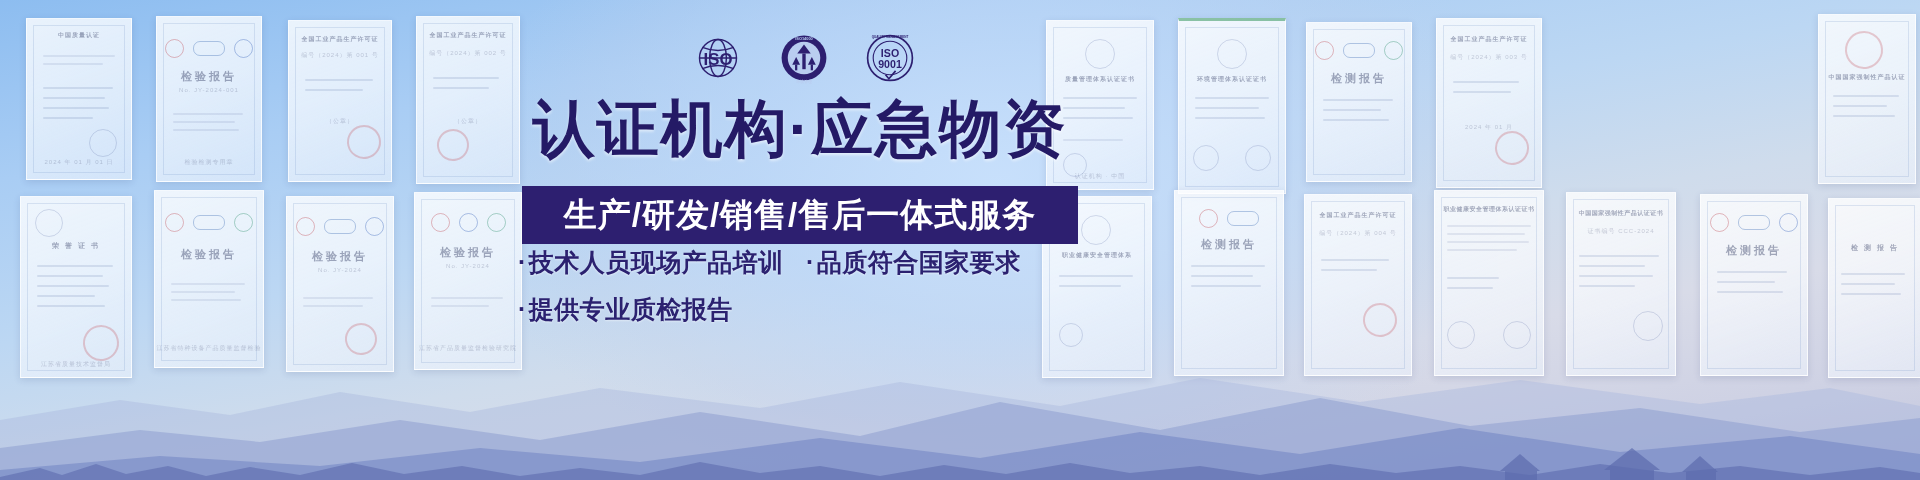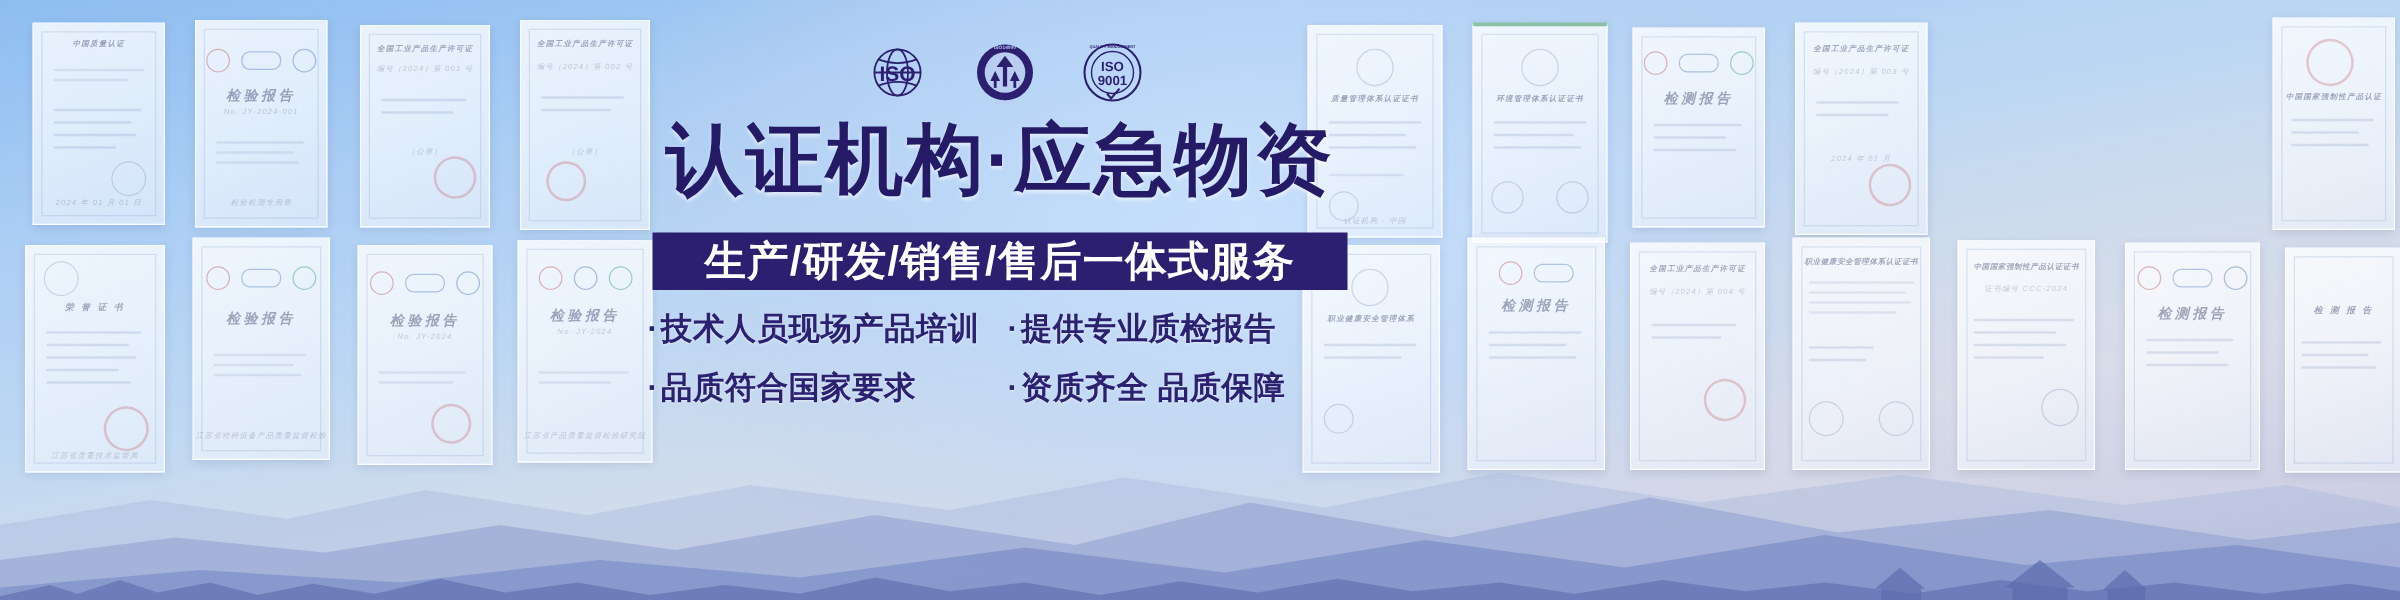--- a/index.html
+++ b/index.html
@@ -46,21 +46,20 @@
   }
   .cert {
     position: absolute;
     background: linear-gradient(160deg,
         rgba(255,255,255,0.80) 0%,
         rgba(250,252,255,0.72) 45%,
         rgba(238,244,253,0.58) 100%);
     border: 1px solid rgba(255,255,255,0.72);
     box-shadow: 0 2px 7px rgba(40,60,110,0.14);
     overflow: hidden;
-    font-style: italic;
   }
   .cert .inner-rule {
     position: absolute;
     left: 6px; right: 6px; top: 6px; bottom: 6px;
     border: 1px solid rgba(120,150,200,0.22);
   }
   .cert .c-title {
     position: absolute;
     left: 0; right: 0;
     text-align: center;
@@ -156,21 +155,21 @@
     line-height: 1;
     white-space: nowrap;
     text-shadow: 0 2px 3px rgba(255,255,255,0.55);
   }
 
   .subtitle-band {
     position: absolute;
     top: 186px;
     left: 22px;
     width: 556px;
-    height: 46px;
+    height: 58px;
     background: #2d1f70;
     display: flex;
     align-items: center;
     justify-content: center;
   }
   .subtitle-band span {
     color: #ffffff;
     font-size: 33px;
     font-weight: 700;
     letter-spacing: 1px;
@@ -517,24 +516,21 @@
 
     <div class="subtitle-band">
       <span>生产/研发/销售/售后一体式服务</span>
     </div>
 
     <div class="bullets">
       <div class="bullet">
         <span class="dot">·</span><span>技术人员现场产品培训</span>
       </div>
       <div class="bullet">
+        <span class="dot">·</span><span>品质符合国家要求</span>
+      </div>
+      <div class="bullet">
         <span class="dot">·</span><span>提供专业质检报告</span>
-      </div>
-      <div class="bullet">
-        <span class="dot">·</span><span>品质符合国家要求</span>
-      </div>
-      <div class="bullet">
-        <span class="dot">·</span><span>资质齐全 品质保障</span>
       </div>
     </div>
 
   </div>
 </div>
 
 </body></html>

